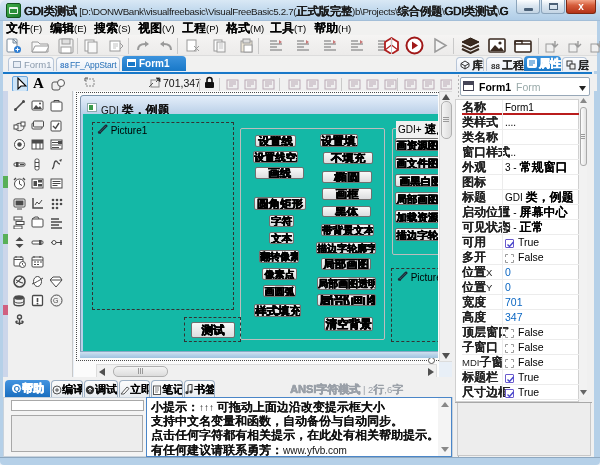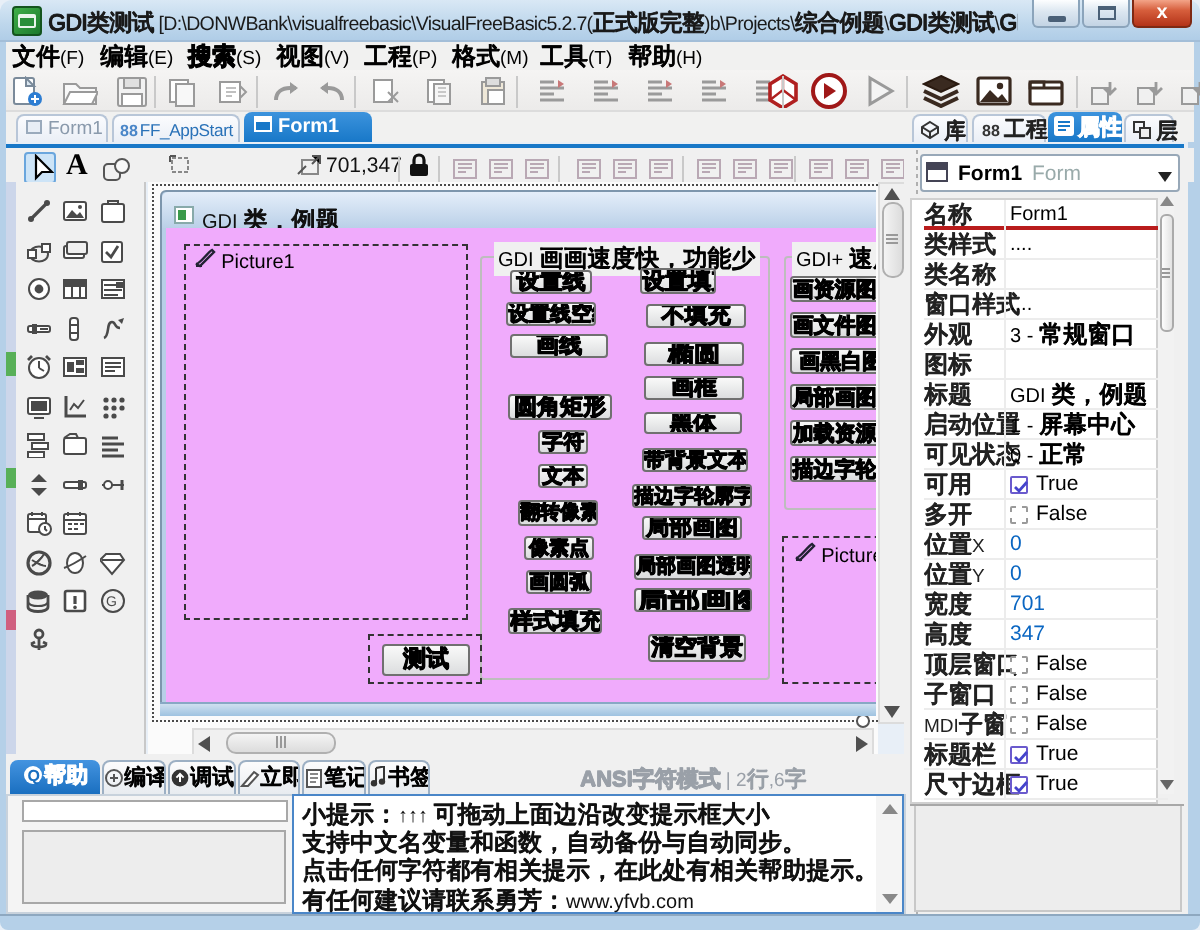--- a/index.html
+++ b/index.html
@@ -33,21 +33,21 @@
 <div class="ab" style="left:516px;top:0;width:24px;height:14px;background:linear-gradient(#fdfeff,#dbe6f0 45%,#c3d4e4);border:1px solid #8ba4bb;border-top:none;border-radius:0 0 3px 3px">
     <div class="ab" style="left:7px;top:8px;width:9px;height:3px;background:#4a6077;border-radius:1px"></div>
   </div>
 <div class="ab" style="left:541px;top:0;width:24px;height:14px;background:linear-gradient(#fdfeff,#dbe6f0 45%,#c3d4e4);border:1px solid #8ba4bb;border-top:none;border-radius:0 0 3px 3px">
     <div class="ab" style="left:7px;top:3px;width:9px;height:7px;border:1px solid #4a6077;border-top-width:2px"></div>
   </div>
 <div class="ab" style="left:566px;top:0;width:30px;height:14px;background:linear-gradient(#f3a488,#d65e3c 40%,#b33318);border:1px solid #7e2913;border-top:none;border-radius:0 0 3px 3px;color:#fff;text-align:center;font-weight:bold;font-size:10px;line-height:13px">x</div>
 <div class="ab" style="left:3px;top:21px;width:594px;height:14px;background:#f1f1f0"></div>
 <div class="ab" style="left:6px;top:22px;height:13px;line-height:13px;white-space:nowrap"><span class="c" style="font-weight:normal">文件</span>(F)</div>
 <div class="ab" style="left:50px;top:22px;height:13px;line-height:13px;white-space:nowrap"><span class="c" style="font-weight:normal">编辑</span>(E)</div>
-<div class="ab" style="left:94px;top:22px;height:13px;line-height:13px;white-space:nowrap"><span class="c" style="font-weight:bold">搜索</span>(S)</div>
+<div class="ab" style="left:94px;top:22px;height:13px;line-height:13px;white-space:nowrap"><span class="c" style="font-weight:normal">搜索</span>(S)</div>
 <div class="ab" style="left:138px;top:22px;height:13px;line-height:13px;white-space:nowrap"><span class="c" style="font-weight:normal">视图</span>(V)</div>
 <div class="ab" style="left:182px;top:22px;height:13px;line-height:13px;white-space:nowrap"><span class="c" style="font-weight:normal">工程</span>(P)</div>
 <div class="ab" style="left:226px;top:22px;height:13px;line-height:13px;white-space:nowrap"><span class="c" style="font-weight:normal">格式</span>(M)</div>
 <div class="ab" style="left:270px;top:22px;height:13px;line-height:13px;white-space:nowrap"><span class="c" style="font-weight:normal">工具</span>(T)</div>
 <div class="ab" style="left:314px;top:22px;height:13px;line-height:13px;white-space:nowrap"><span class="c" style="font-weight:normal">帮助</span>(H)</div>
 <div class="ab" style="left:3px;top:35px;width:594px;height:21px;background:linear-gradient(#f5f4f3,#ecebea);border-bottom:1px solid #dcdcdc"></div>
 <svg class="ab" style="left:5px;top:38px" width="17" height="16" viewBox="0 0 17 16">
     <rect x="2" y="1" width="10" height="13" rx="1" fill="#fff" stroke="#7a8a9a"></rect>
     <path d="M8 1l4 4h-4z" fill="#dce8f2" stroke="#7a8a9a"></path>
     <circle cx="12.5" cy="11.5" r="3.5" fill="#2d7dd2"></circle>
@@ -413,28 +413,27 @@
 <div class="ab" style="left:74px;top:91px;width:365px;height:289px;background:#fbfbfb"></div>
 <div class="ab" style="left:76px;top:92px;width:363px;height:269px;border:1px dotted #4a4a4a;border-right:none;background:transparent"></div>
 <div class="ab" style="left:428px;top:357px;width:7px;height:7px;border:1px solid #555;border-radius:50%;background:#fff"></div>
 <div class="ab" style="left:80px;top:95px;width:358px;height:263px;overflow:hidden">
 <div class="ab" style="left:0;top:0;width:358px;height:263px;background:#b7cfe7;border:1px solid #7d96ad;border-radius:3px 0 0 0"></div>
 <div class="ab" style="left:1px;top:1px;width:357px;height:18px;background:linear-gradient(#e4eefa,#cbdcef 60%,#bad0e8);border-radius:3px 0 0 0"></div>
 <div class="ab" style="left:7px;top:8px;width:10px;height:9px;background:#fff;border:1px solid #8aa">
       <div class="ab" style="left:1px;top:1px;width:4px;height:5px;background:#3a9a4a"></div>
     </div>
 <div class="ab" style="left:21px;top:7px;white-space:nowrap;color:#111"><span style="font-size:10px">GDI </span><span class="c" style="font-weight:normal">类，例题</span></div>
-<div class="ab" style="left:3px;top:19px;width:355px;height:237px;background:#f0abfc;overflow:hidden">
+<div class="ab" style="left:3px;top:19px;width:355px;height:237px;background:#14b8a6;overflow:hidden">
 <div class="dash" style="left:9px;top:8px;width:142px;height:188px"></div>
 <div class="ab" style="left:14px;top:10px;white-space:nowrap"><svg width="11" height="10" viewBox="0 0 11 10">
           <path d="M1 8C3 8 7 2 9 1l1 1C8 4 4 8 3 9z" fill="none" stroke="#223" stroke-width="1.2"></path>
           <path d="M1 9h3" stroke="#223"></path>
         </svg> <span style="font-size:10px">Picture1</span></div>
 <div class="gb" style="left:157px;top:14px;width:145px;height:212px"></div>
-<div class="ab" style="left:164px;top:7px;background:#f0f0f0;padding:0 2px;white-space:nowrap"><span style="font-size:10px">GDI </span><span class="c" style="font-weight:normal">画画速度快，功能少</span></div>
 <div class="btn" style="left:172px;top:21px;width:41px;height:12px;line-height:11px"><span class="c" style="font-size:11.5px">设置线</span></div>
 <div class="btn" style="left:170px;top:37px;width:45px;height:12px;line-height:11px"><span class="c" style="font-size:10.5px">设置线空线</span></div>
 <div class="btn" style="left:172px;top:53px;width:49px;height:12px;line-height:11px"><span class="c" style="font-size:11.5px">画线</span></div>
 <div class="btn" style="left:171px;top:83px;width:52px;height:13px;line-height:12px"><span class="c" style="font-size:11.5px">圆角矩形</span></div>
 <div class="btn" style="left:186px;top:101px;width:25px;height:12px;line-height:11px"><span class="c" style="font-size:10.5px">字符</span></div>
 <div class="btn" style="left:186px;top:118px;width:25px;height:12px;line-height:11px"><span class="c" style="font-size:10.5px">文本</span></div>
 <div class="btn" style="left:176px;top:136px;width:40px;height:13px;line-height:12px"><span class="c" style="font-size:10px">翻转像素</span></div>
 <div class="btn" style="left:179px;top:154px;width:35px;height:12px;line-height:11px"><span class="c" style="font-size:10px">像素点</span></div>
 <div class="btn" style="left:180px;top:171px;width:33px;height:12px;line-height:11px"><span class="c" style="font-size:10px">画圆弧</span></div>
 <div class="btn" style="left:171px;top:190px;width:47px;height:13px;line-height:12px"><span class="c" style="font-size:11.5px">样式填充</span></div>

